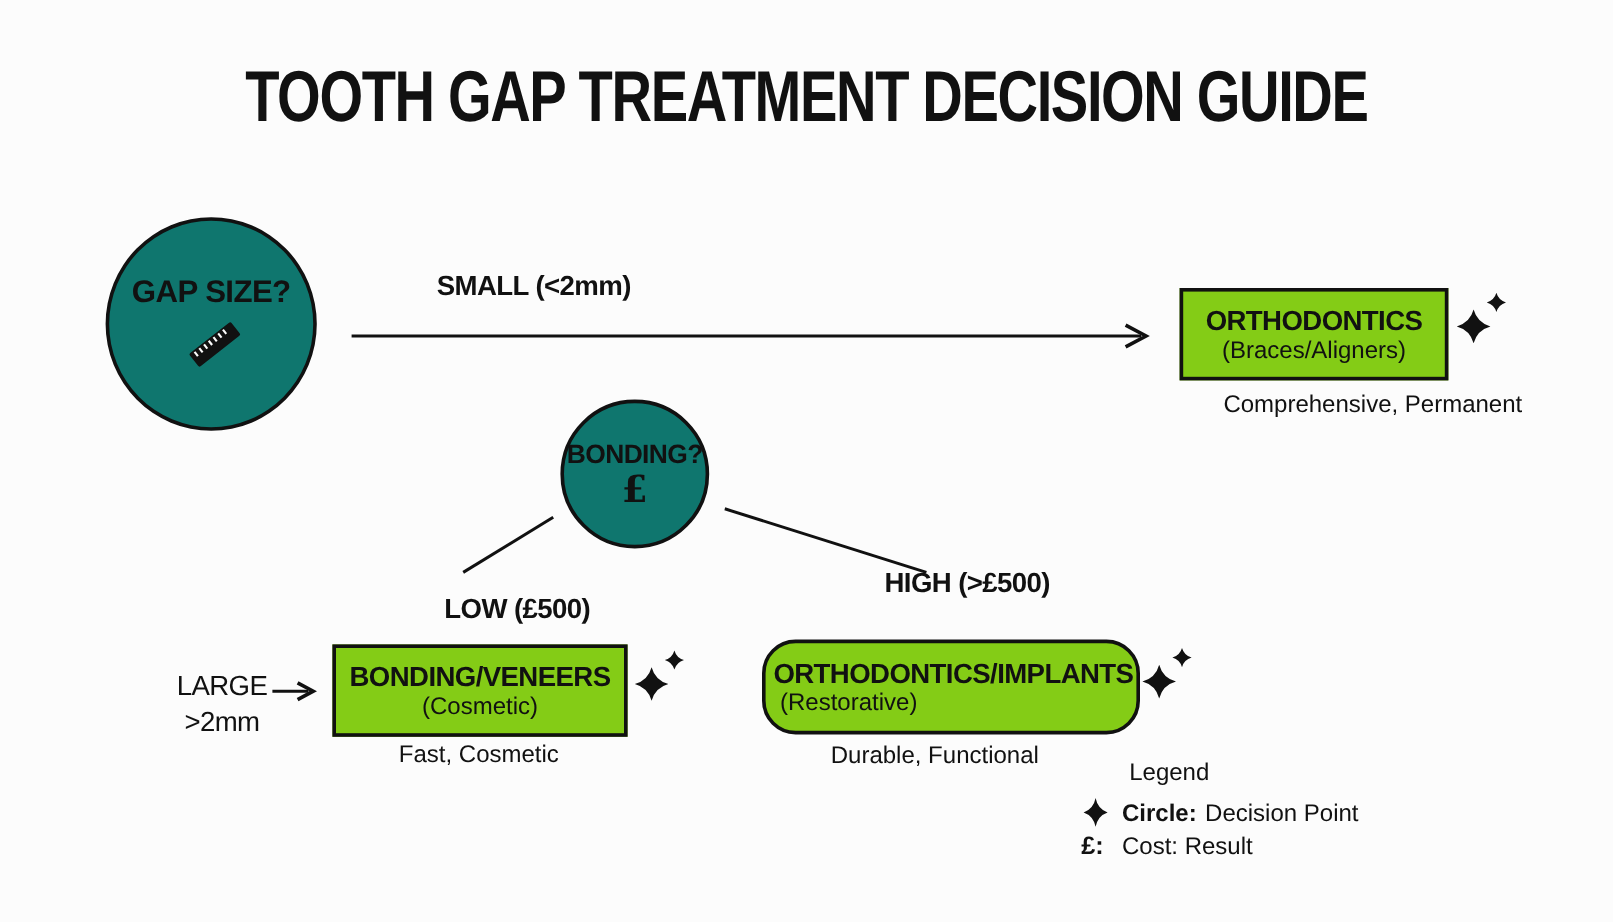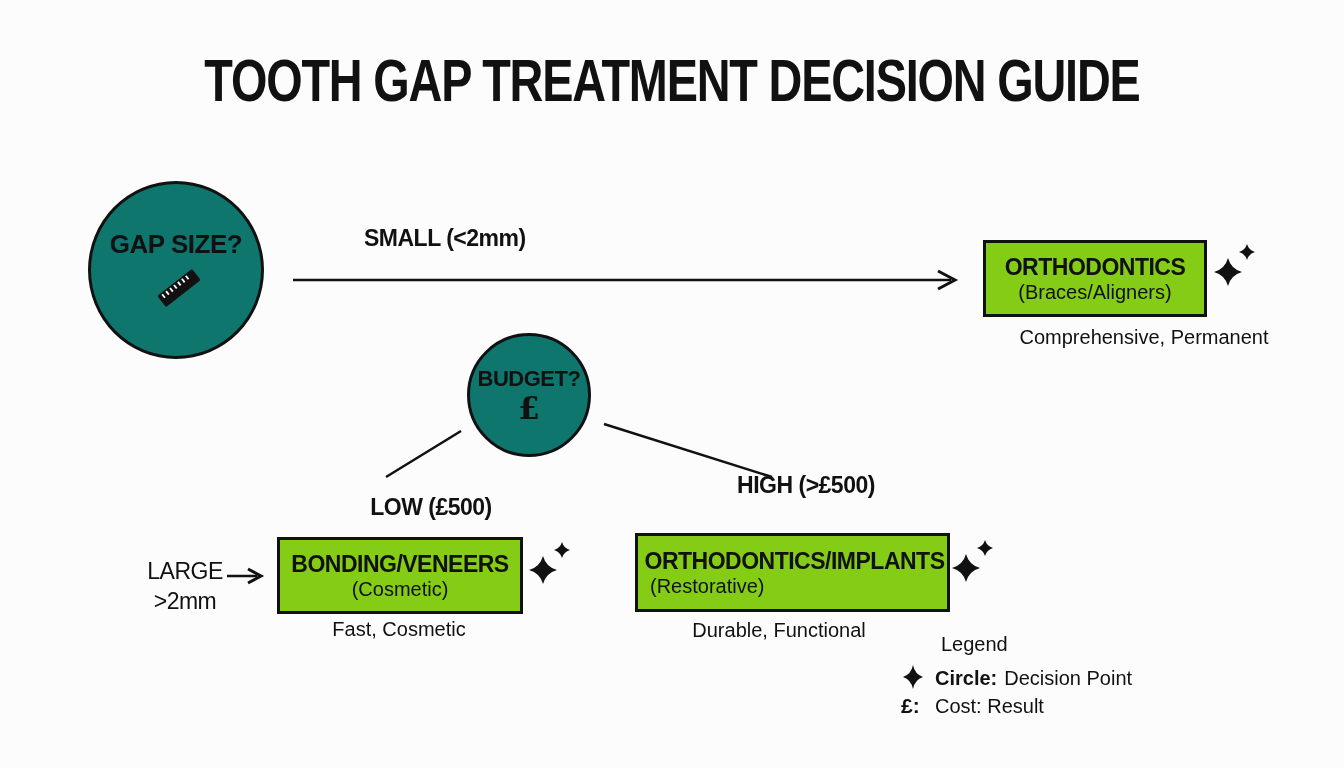--- a/index.html
+++ b/index.html
@@ -53,21 +53,21 @@
 
   .box {
     position: absolute; border: 3px solid #111; background: #84cc16;
     display: flex; flex-direction: column; align-items: center;
     justify-content: center; text-align: center; padding: 4px 8px;
   }
   .box-title { font-weight: bold; font-size: 23px; letter-spacing: -0.5px; white-space: nowrap; }
   .box-sub { font-size: 20px; white-space: nowrap; }
   .ortho-box { left: 983px; top: 240px; width: 224px; height: 77px; }
   .bonding-box { left: 277px; top: 537px; width: 246px; height: 77px; }
-  .implants-box { left: 635px; top: 533px; width: 315px; height: 79px; align-items: flex-start; padding-left: 12px; }
+  .implants-box { left: 635px; top: 533px; width: 315px; height: 79px; align-items: flex-start; padding-left: 12px; border-radius: 28px; }
   .implants-box .box-title { align-self: center; }
   .implants-box .box-sub { align-self: flex-start; }
 
   .note { position: absolute; font-size: 20px; white-space: nowrap; transform: translateX(-50%); }
 
   .sparkle { position: absolute; }
 
   .legend { position: absolute; left: 901px; top: 633px; font-size: 20px; }
   .legend-title { margin-left: 40px; margin-bottom: 6px; }
   .legend-row { display: flex; align-items: flex-end; height: 28px; }
@@ -122,21 +122,21 @@
   </div>
   <div class="sparkle" style="left:1212px; top:242px;">
     <svg width="48" height="50" viewBox="0 0 48 50">
       <path fill="#111" d="M16 16 Q19 27 30 30 Q19 33 16 44 Q13 33 2 30 Q13 27 16 16 Z"></path>
       <path fill="#111" d="M35 2 Q36.8 8.2 43 10 Q36.8 11.8 35 18 Q33.2 11.8 27 10 Q33.2 8.2 35 2 Z"></path>
     </svg>
   </div>
   <div class="note" style="left:1100px; top:326px;margin-left:44px;">Comprehensive, Permanent</div>
 
   <div class="circle budget-circle">
-    <div class="budget-label">BUDGET?</div>
+    <div class="budget-label">BONDING?</div>
     <div class="pound-big">£</div>
   </div>
 
   <div class="branch-label centered" style="left:397px; top:494px;">LOW (£500)</div>
   <div class="branch-label centered" style="left:772px; top:472px;">HIGH (&gt;£500)</div>
 
   <div class="large-label">
     <div>LARGE</div>
     <div>&gt;2mm</div>
   </div>

